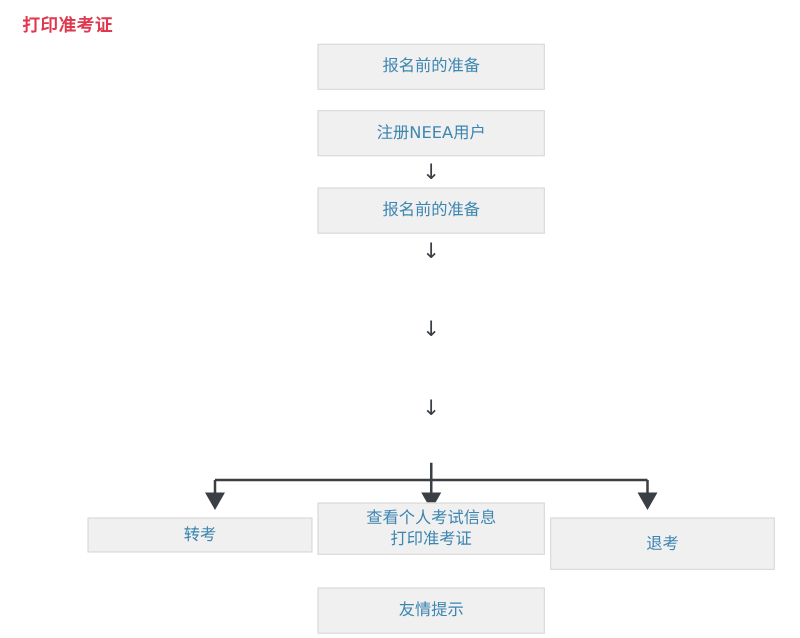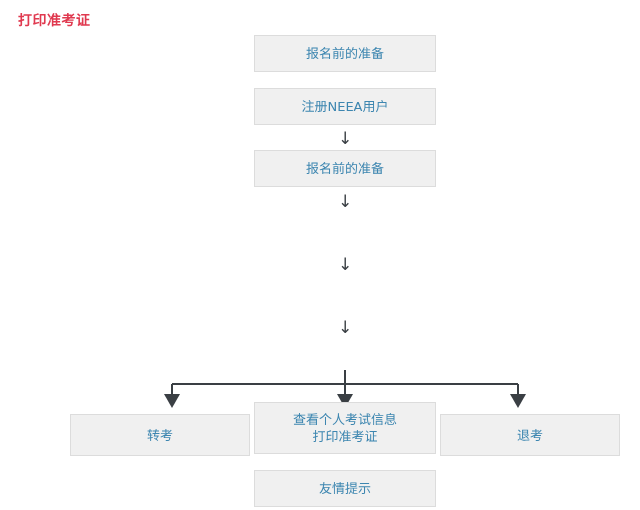--- a/index.html
+++ b/index.html
@@ -66,27 +66,27 @@
   .node.n3 { top: 150px; }
   .node.n4 { top: 213px; }
   .node.n5 { top: 276px; }
   .node.n6 { top: 339px; }
 
   
   .node.branch-left {
     left: 70px;
     top: 414px;
     width: 180px;
-    height: 42px;
+    height: 28px;
   }
   .node.branch-center {
     left: 254px;
     top: 402px;
     width: 182px;
-    height: 52px;
+    height: 42px;
   }
   .node.branch-right {
     left: 440px;
     top: 414px;
     width: 180px;
     height: 42px;
   }
 
   
   .node.bottom {

